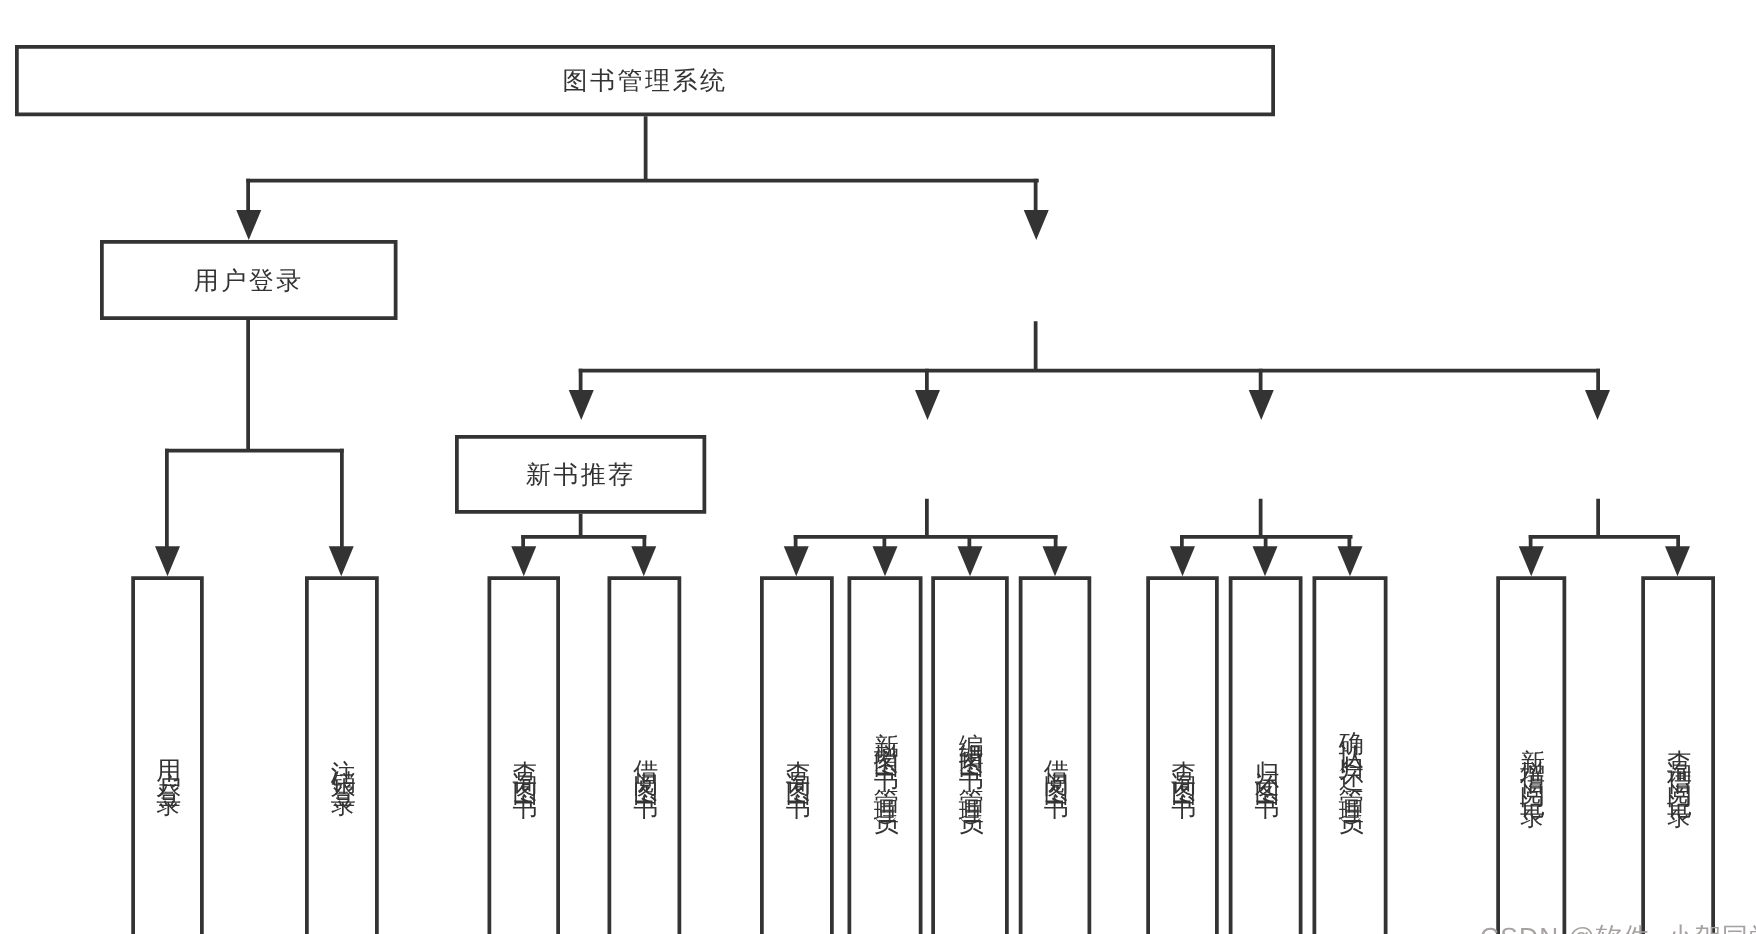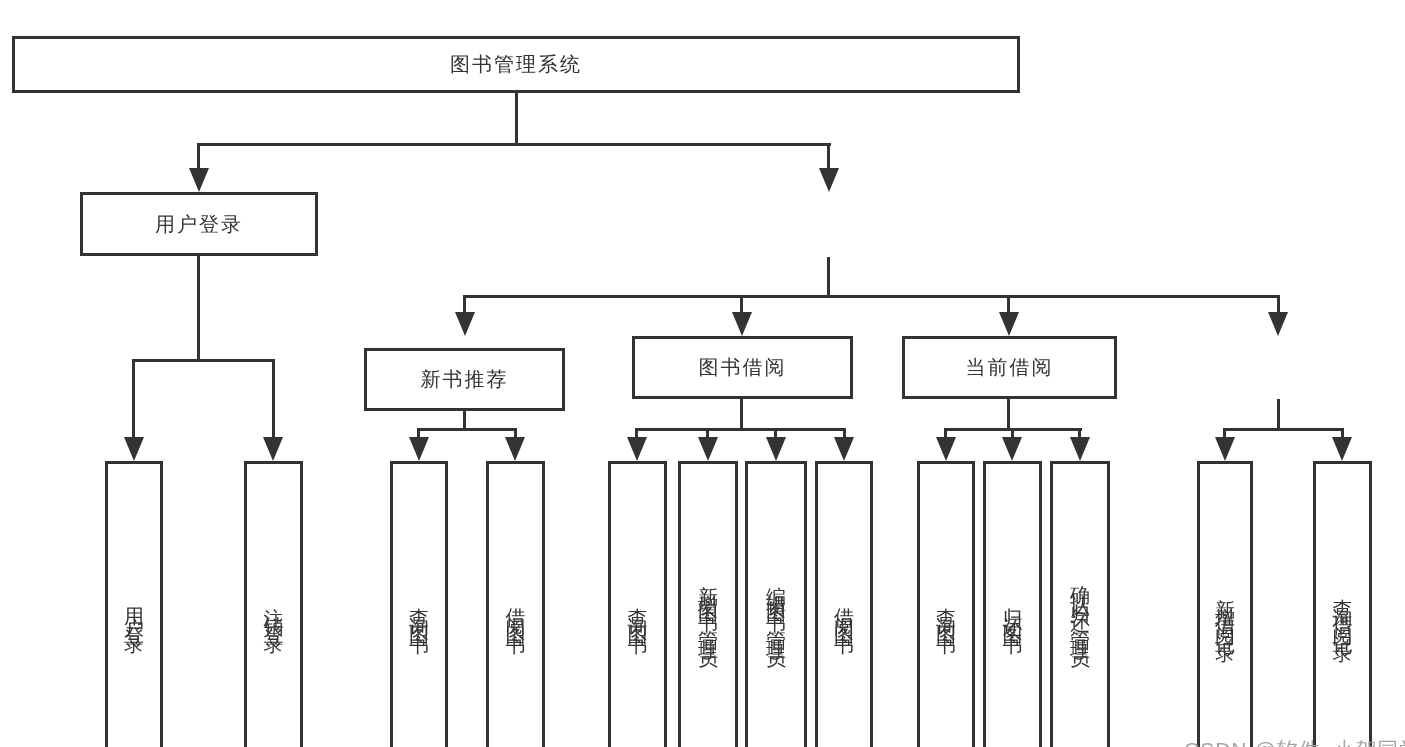--- a/index.html
+++ b/index.html
@@ -92,23 +92,21 @@
   <div class="vline" style="left:1341px;top:404px;height:11px"></div>
   <div class="arr" style="left:1332px;top:413px"></div>
 
   <div class="box hbox" style="left:12px;top:12px;width:1008px;height:57px">图书管理系统</div>
 
   <div class="box hbox" style="left:80px;top:168px;width:238px;height:64px">用户登录</div>
 
 
   <div class="box hbox" style="left:364px;top:324px;width:201px;height:63px">新书推荐</div>
 
-  <div class="box hbox" style="left:632px;top:312px;width:221px;height:63px">图书借阅</div>
 
-  <div class="box hbox" style="left:902px;top:312px;width:215px;height:63px">当前借阅</div>
 
 
   <div class="box vbox" style="left:105px;top:437px;width:58px;height:298px">
     <span class="vt">用户登录</span>
   </div>
   <div class="box vbox" style="left:244px;top:437px;width:59px;height:298px">
     <span class="vt">注销登录</span>
   </div>
 
   <div class="box vbox" style="left:390px;top:437px;width:58px;height:298px">

